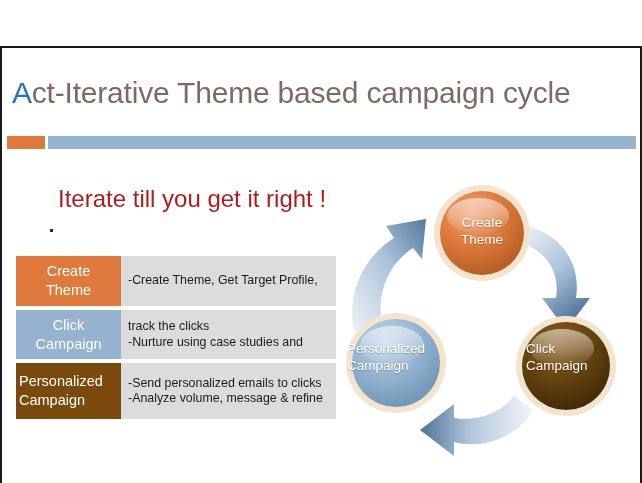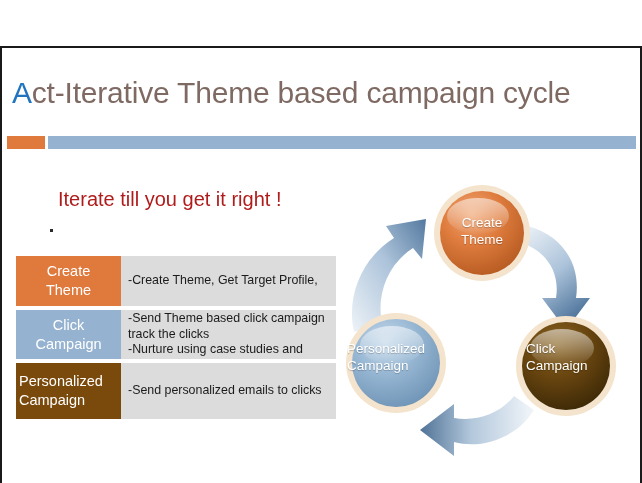--- a/index.html
+++ b/index.html
@@ -54,21 +54,21 @@
     width: 588px;
     height: 13px;
     background: #95b3d1;
   }
 
   
   #subtitle {
     position: absolute;
     left: 56px;
     top: 139px;
-    font-size: 20px;
+    font-size: 24px;
     line-height: 24px;
     color: #b01c1c;
     white-space: nowrap;
   }
   #stray-dot {
     position: absolute;
     left: 48px;
     top: 181px;
     width: 3px;
     height: 3px;
@@ -176,33 +176,33 @@
         <span class="desc-line">-Create Theme, Get Target Profile,</span>
       </div>
     </div>
 
     <div class="step-row row-click">
       <div class="step-label center label-click">
         <span>Click</span>
         <span>Campaign</span>
       </div>
       <div class="step-desc">
-        <span class="desc-line">-Send Theme based click campaign</span>
         <span class="desc-line">track the clicks</span>
         <span class="desc-line">-Nurture using case studies and</span>
       </div>
     </div>
 
     <div class="step-row row-pers">
       <div class="step-label left label-pers">
         <span>Personalized</span>
         <span>Campaign</span>
       </div>
       <div class="step-desc">
         <span class="desc-line">-Send personalized emails to clicks</span>
+        <span class="desc-line">-Analyze volume, message &amp; refine</span>
       </div>
     </div>
 
   </div>
 
   <div id="cycle">
     <svg width="300" height="285" viewBox="0 0 300 285" xmlns="http://www.w3.org/2000/svg">
       <defs>
         <radialGradient id="gradCreate" cx="38%" cy="28%" r="78%">
           <stop offset="0%" stop-color="#f0a878"></stop>

